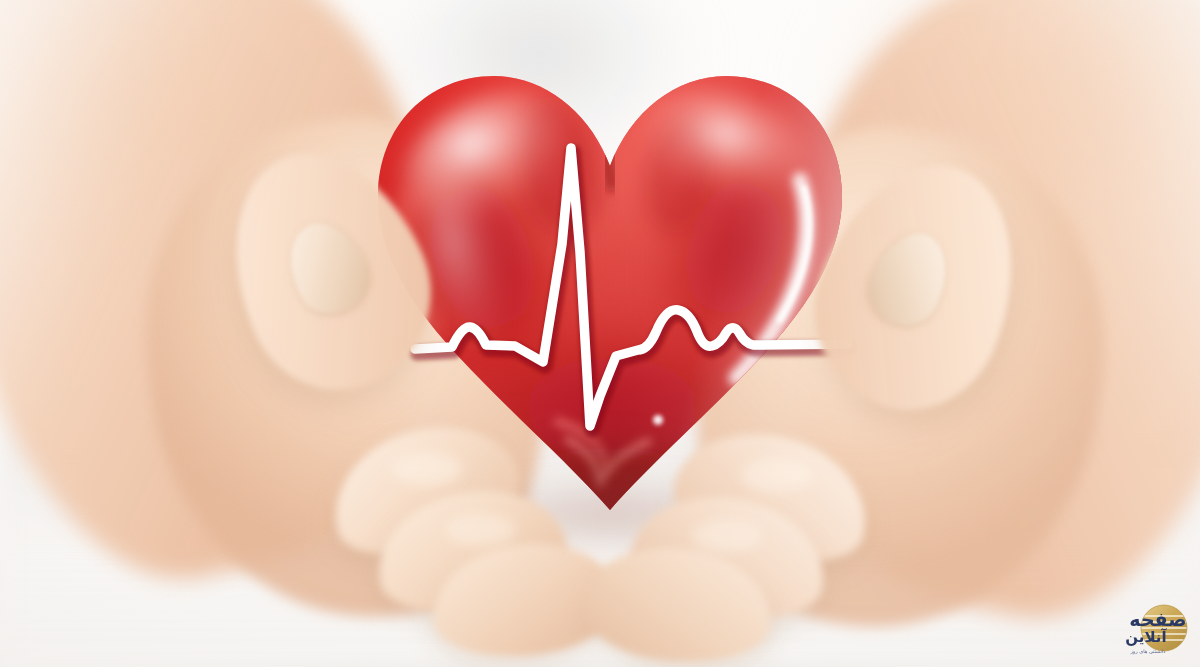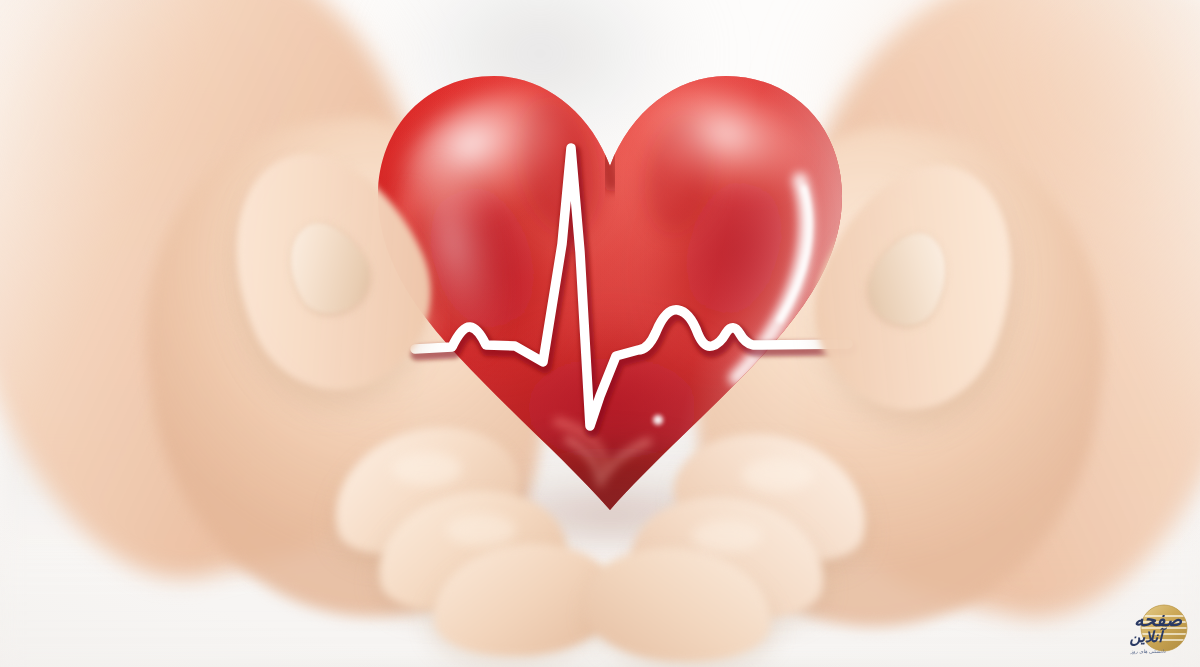--- a/index.html
+++ b/index.html
@@ -175,21 +175,21 @@
     left:420px; top:470px;
     width:380px; height:90px;
     background:radial-gradient(closest-side, rgba(150,95,80,0.34) 0%, rgba(170,120,100,0.14) 55%, rgba(255,255,255,0) 80%);
     filter:blur(16px);
   }
 
   
   #watermark{
     position:absolute;
     left:1106px; top:596px;
-    width:88px; height:66px;font-style:italic;
+    width:88px; height:66px;
   }
   #watermark svg{ display:block; width:100%; height:100%; }
   .wm-txt{ font-family:"DejaVu Sans",sans-serif; }
 </style>
 </head>
 <body>
 
 <div id="stage">
 
   <div class="bg-base"></div>

